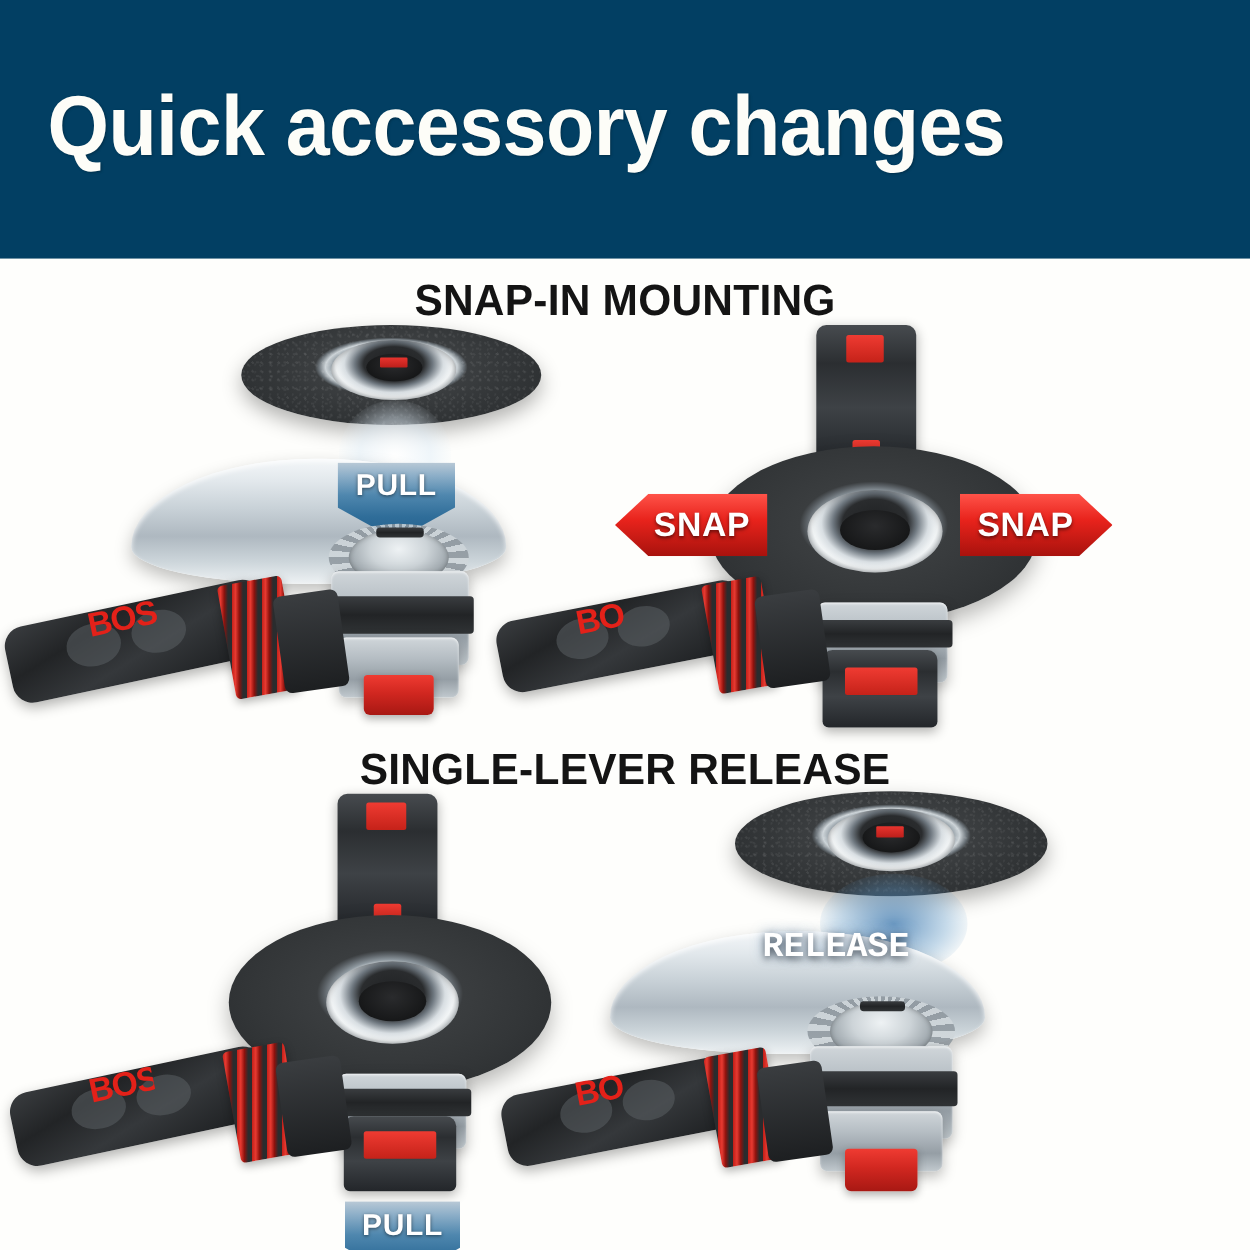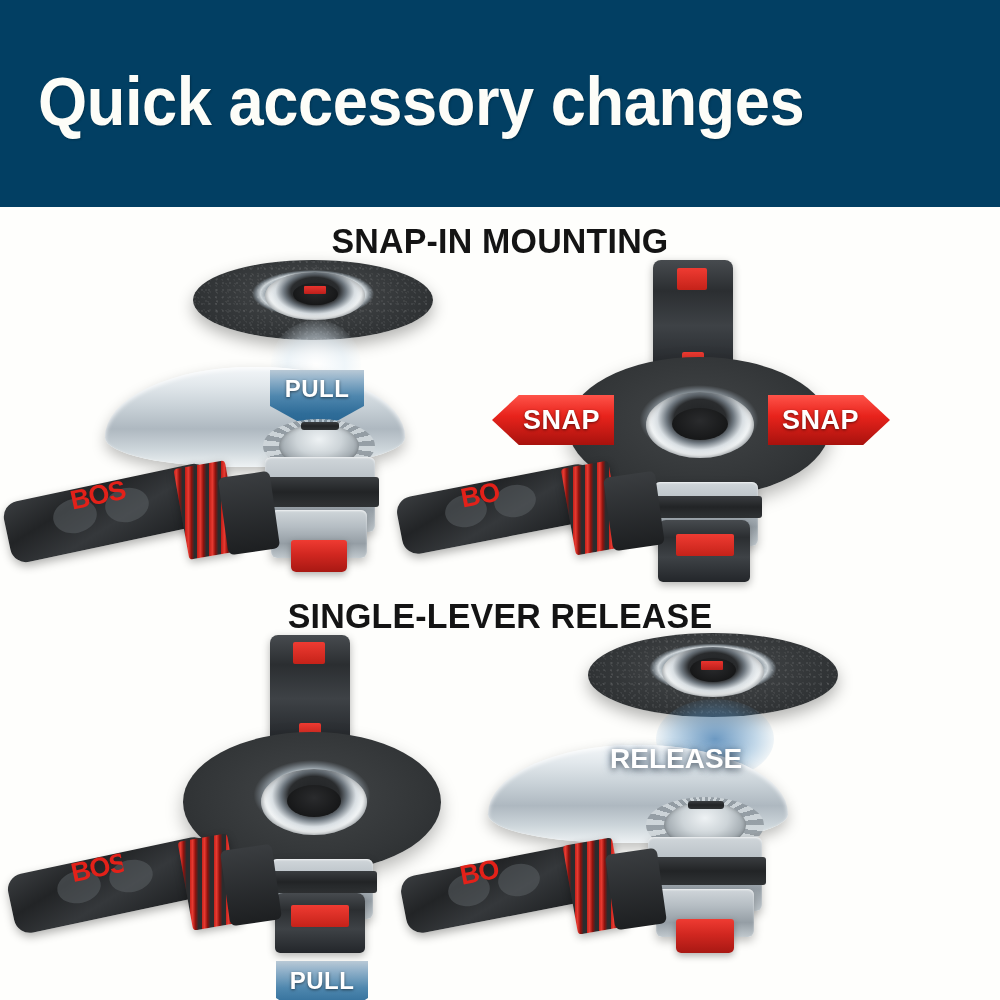--- a/index.html
+++ b/index.html
@@ -272,21 +272,21 @@
   .badge-right {
     background: linear-gradient(180deg, #ff5349 0%, #e8231c 42%, #a8120d 100%);
     clip-path: polygon(0% 0%, 78% 0%, 100% 50%, 78% 100%, 0% 100%);
     filter: drop-shadow(0 0 9px rgba(255,120,110,0.75));
   }
   .badge-right > span { margin-right: 14%; }
 
   
   .badge-text {
     position: absolute;
-    font-family: Liberation Sans, sans-serif;
+    font-family: Liberation Mono, monospace;
     font-weight: bold;
     color: #ffffff;
     text-shadow: 0 2px 6px rgba(0,0,0,0.55), 0 0 10px rgba(60,110,160,0.6);
     white-space: nowrap;
   }
 
   .glow {
     position: absolute;
     border-radius: 50%;
     background: radial-gradient(ellipse at 50% 50%,

